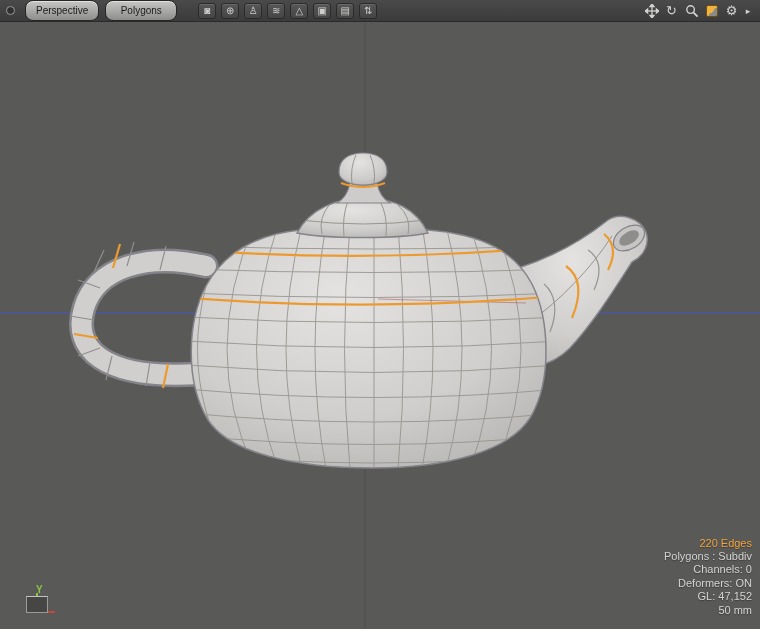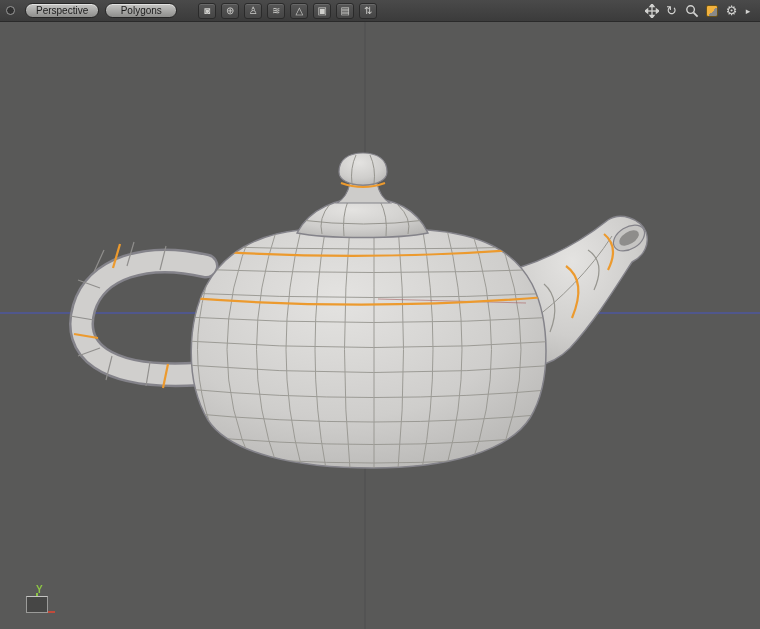--- a/index.html
+++ b/index.html
@@ -1,20 +1,20 @@
 <!DOCTYPE html>
 <html><head>
 <meta charset="utf-8">
 <style>
   html,body{margin:0;padding:0;background:#333;}
   .app{width:760px;height:629px;position:relative;font-family:"Liberation Sans",sans-serif;overflow:hidden;background:#595958;}
   
   .toolbar{position:absolute;top:0;left:0;right:0;height:22px;background:linear-gradient(#4a4a4a,#3b3b3b);border-bottom:1px solid #2a2a2a;display:flex;align-items:center;padding:0 5px;box-sizing:border-box;z-index:5;}
   .dot{width:9px;height:9px;border-radius:50%;border:1px solid #9a9a9a;background:#303030;margin:0 4px 0 1px;box-sizing:border-box;}
-  .pill{height:15px;border-radius:8px;border:1px solid #262626;background:linear-gradient(#c6c6c4,#8e8e8c);color:#1b1b1b;font-size:10px;line-height:13px;padding:0 10px;margin-left:6px;min-width:72px;text-align:center;font-family:"Liberation Sans",sans-serif;box-shadow:inset 0 1px 0 rgba(255,255,255,.5);cursor:pointer;}
+  .pill{height:21px;border-radius:8px;border:1px solid #262626;background:linear-gradient(#c6c6c4,#8e8e8c);color:#1b1b1b;font-size:10px;line-height:13px;padding:0 10px;margin-left:6px;min-width:72px;text-align:center;font-family:"Liberation Sans",sans-serif;box-shadow:inset 0 1px 0 rgba(255,255,255,.5);cursor:pointer;}
   .icon-group{display:flex;align-items:center;}
   .icon-group.left{margin-left:16px;}
   .tbico{width:18px;height:16px;margin-left:5px;border:1px solid #2a2a2a;border-radius:3px;background:linear-gradient(#565656,#454545);color:#cfcfcc;font-size:10px;display:flex;align-items:center;justify-content:center;padding:0;cursor:pointer;box-shadow:inset 0 1px 0 rgba(255,255,255,.12);}
   .tbico span{pointer-events:none;}
   .right-group{margin-left:auto;display:flex;align-items:center;gap:3px;padding-right:2px;}
   .rtico{width:17px;height:17px;display:flex;align-items:center;justify-content:center;color:#d2d2d0;font-size:13px;background:none;border:none;padding:0;cursor:pointer;}
   .rtico svg{display:block;}
   .orange-ico{width:12px;height:12px;border-radius:2px;background:linear-gradient(135deg,#f2b23e 55%,#8a8a88 55%);border:1px solid #6a5218;box-sizing:border-box;}
   .expand{font-size:9px;width:10px;}
   
@@ -198,20 +198,28 @@
         <g>
           <path d="M350,161 C348,171 344,177 337,181 L390,181 C383,177 379,171 377,161 C372,164 355,164 350,161 Z" fill="#cdccca" stroke="#84838a" stroke-width="1.2"></path>
           <path d="M339,150 C339,137 349,131 363,131 C377,131 387,137 387,150 C387,158 377,163 363,163 C349,163 339,158 339,150 Z" fill="url(#bodyGrad)" stroke="#84838a" stroke-width="1.2"></path>
           <path d="M352,162 Q350,146 356,133" fill="none" stroke="#96958f" stroke-width="1"></path>
           <path d="M374,162 Q376,146 370,133" fill="none" stroke="#96958f" stroke-width="1"></path>
           <path d="M341,161 Q363,169 385,161" fill="none" stroke="#ec9a2e" stroke-width="2"></path>
         </g>
       </g>
     </svg>
 
+    <div class="status">
+      <div class="sel">220 Edges</div>
+      <div>Polygons : Subdiv</div>
+      <div>Channels: 0</div>
+      <div>Deformers: ON</div>
+      <div>GL: 47,152</div>
+      <div>50 mm</div>
+    </div>
 
     <div class="gizmo">
       <span class="ylab">Y</span>
       <span class="yaxis"></span>
       <span class="box"></span>
       <span class="xtick"></span>
     </div>
   </div>
 </div>
 

